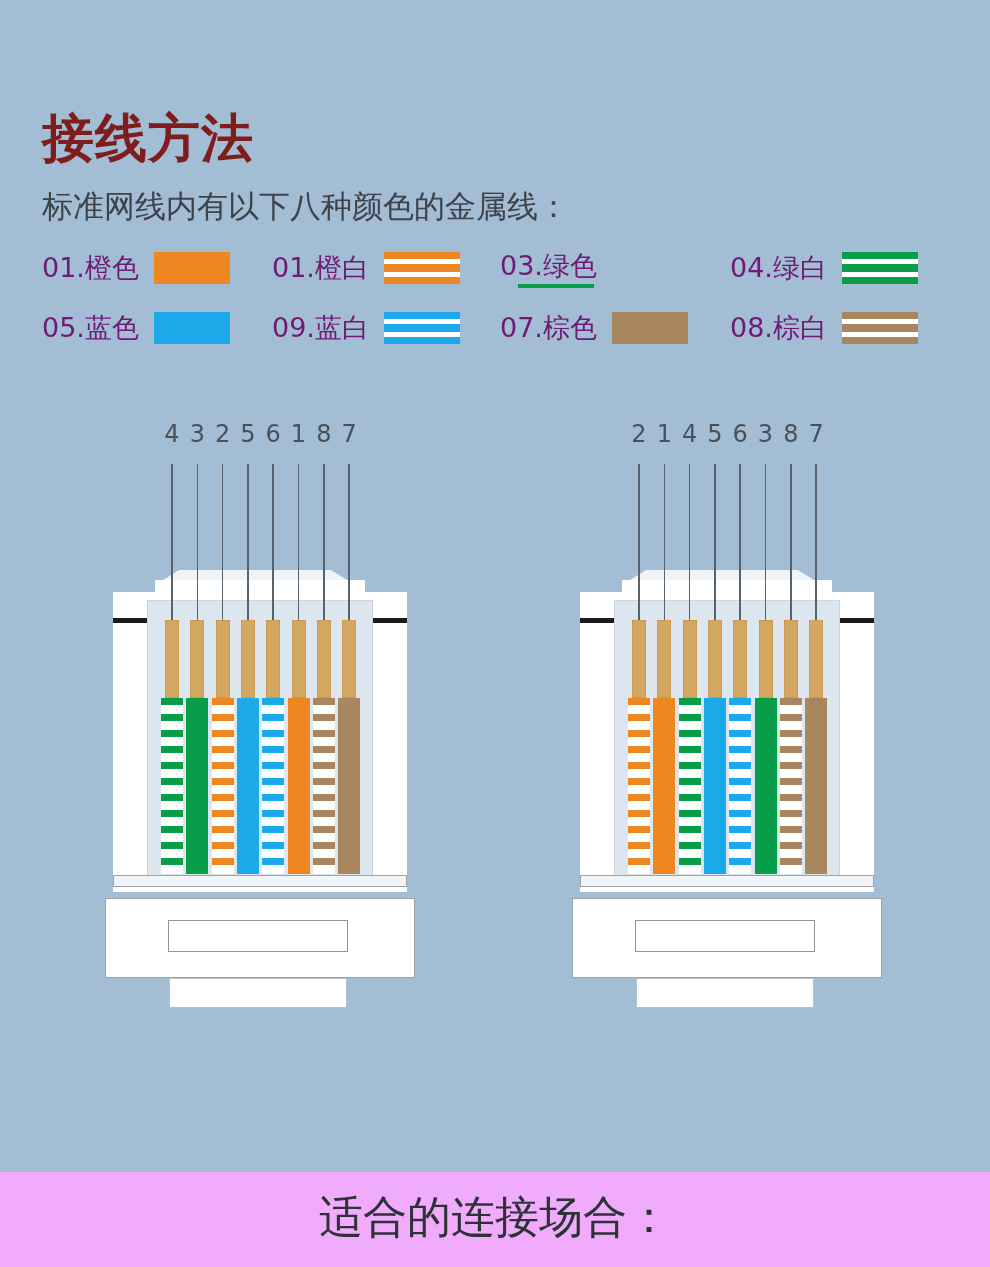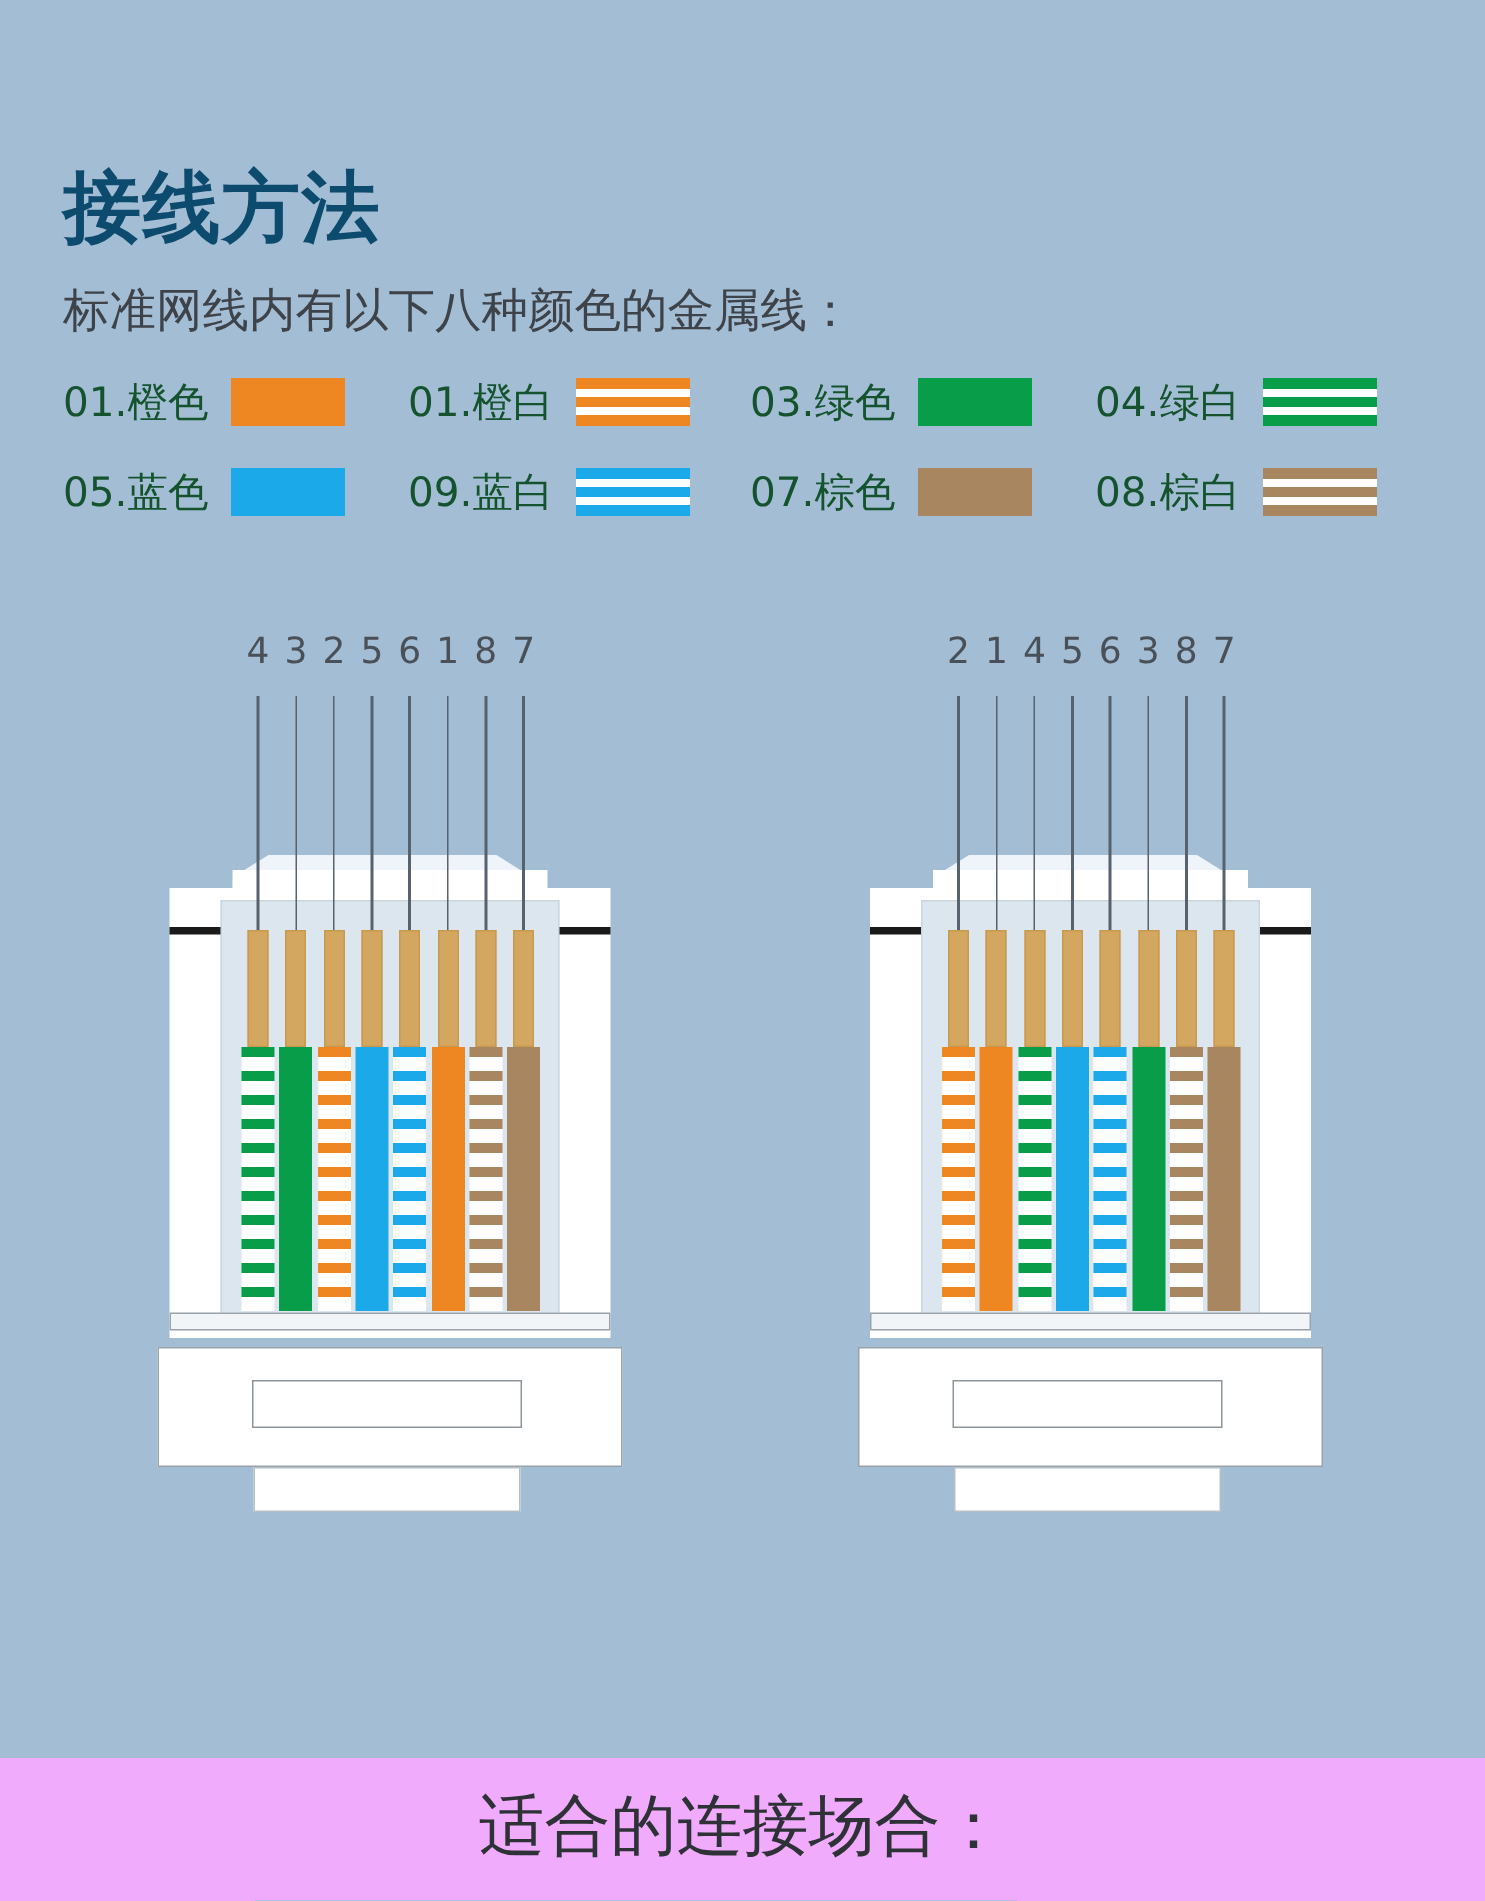--- a/index.html
+++ b/index.html
@@ -1,21 +1,21 @@
 <!DOCTYPE html>
 <html><head>
 <meta charset="utf-8">
 <style>
   * { margin:0; padding:0; box-sizing:border-box; }
   body { width:990px; height:1267px; background:#a2bdd4; font-family:"DejaVu Sans","Liberation Sans",sans-serif; position:relative; overflow:hidden; color:#3a3f45; }
-  .title { position:absolute; left:42px; top:104px; font-size:52px; font-weight:bold; color:#0c4a6e; letter-spacing:1px; }
+  .title { position:absolute; left:42px; top:104px; font-size:52px; font-weight:bold; color:#7f1d1d; letter-spacing:1px; }
   .subtitle { position:absolute; left:42px; top:186px; font-size:31px; color:#3d4349; }
   .legend { position:absolute; left:42px; top:248px; width:900px; }
   .legend-item { position:absolute; display:flex; align-items:center; height:40px; }
-  .legend-label { font-size:27px; color:#14532d; width:104px; white-space:nowrap; }
+  .legend-label { font-size:27px; color:#701a75; width:104px; white-space:nowrap; }
   .swatch { width:76px; height:32px; margin-left:8px; }
   .connector { position:absolute; top:420px; width:310px; height:660px; }
   .pin-num { position:absolute; top:0; font-size:24px; color:#4a5058; width:20px; text-align:center; transform:translateX(-50%); }
   .lead { position:absolute; top:44px; width:1.5px; background:#56636f; height:170px; }
   .shell-top { position:absolute; top:150px; height:40px; background:#f4f8fb; }
   .body-main { position:absolute; background:#fff; }
   .inner-window { position:absolute; background:#dbe6ef; border:1px solid #c9d6e1; }
   .black-bar { position:absolute; height:5px; background:#1a1a1a; }
   .contact { position:absolute; width:14px; background:#d3a75f; border:1px solid #c89a4f; }
   .wire { position:absolute; width:22px; }
@@ -34,21 +34,21 @@
 
 <div class="legend" id="legend">
     <div class="legend-item" style="left: 0px; top: 0px;">
       <span class="legend-label">01.橙色</span>
       <span class="swatch" style="background: rgb(238, 134, 33);"></span>
     </div>
     <div class="legend-item" style="left: 230px; top: 0px;">
       <span class="legend-label">01.橙白</span>
       <span class="swatch" style="background: linear-gradient(rgb(238, 134, 33) 0px, rgb(238, 134, 33) 22%, rgb(255, 255, 255) 22%, rgb(255, 255, 255) 39%, rgb(238, 134, 33) 39%, rgb(238, 134, 33) 61%, rgb(255, 255, 255) 61%, rgb(255, 255, 255) 78%, rgb(238, 134, 33) 78%, rgb(238, 134, 33) 100%);"></span>
     </div>
-    <div class="legend-item" style="left: 458px; top: 0px;">
+    <div class="legend-item" style="left: 458px; top: 0px; flex-direction: column;">
       <span class="legend-label">03.绿色</span>
       <span class="swatch" style="background: rgb(7, 157, 73);"></span>
     </div>
     <div class="legend-item" style="left: 688px; top: 0px;">
       <span class="legend-label">04.绿白</span>
       <span class="swatch" style="background: linear-gradient(rgb(7, 157, 73) 0px, rgb(7, 157, 73) 22%, rgb(255, 255, 255) 22%, rgb(255, 255, 255) 39%, rgb(7, 157, 73) 39%, rgb(7, 157, 73) 61%, rgb(255, 255, 255) 61%, rgb(255, 255, 255) 78%, rgb(7, 157, 73) 78%, rgb(7, 157, 73) 100%);"></span>
     </div>
     <div class="legend-item" style="left: 0px; top: 60px;">
       <span class="legend-label">05.蓝色</span>
       <span class="swatch" style="background: rgb(27, 169, 234);"></span>

